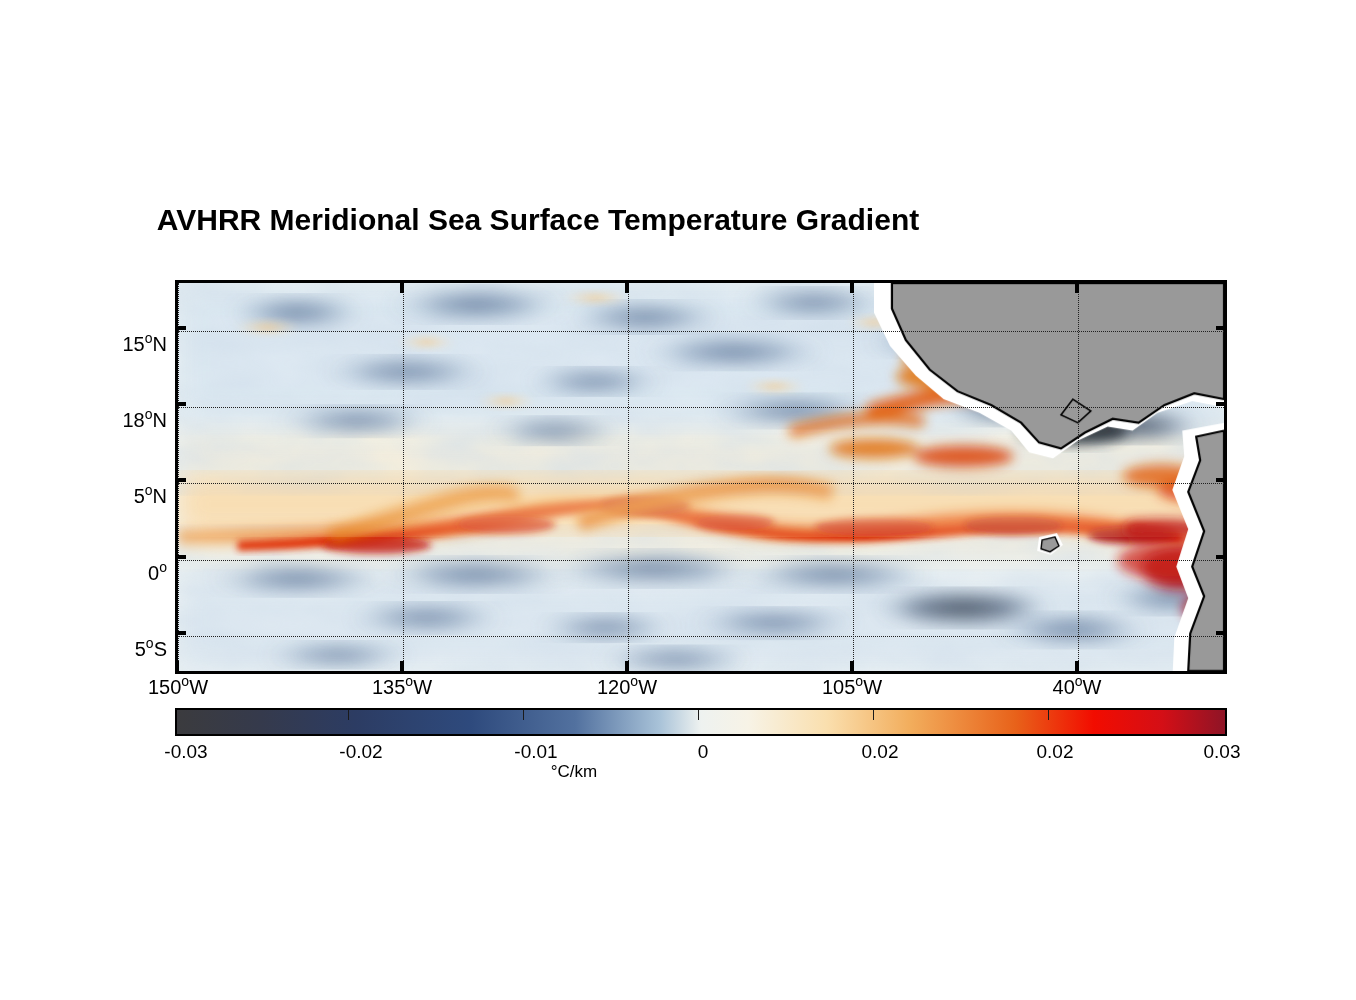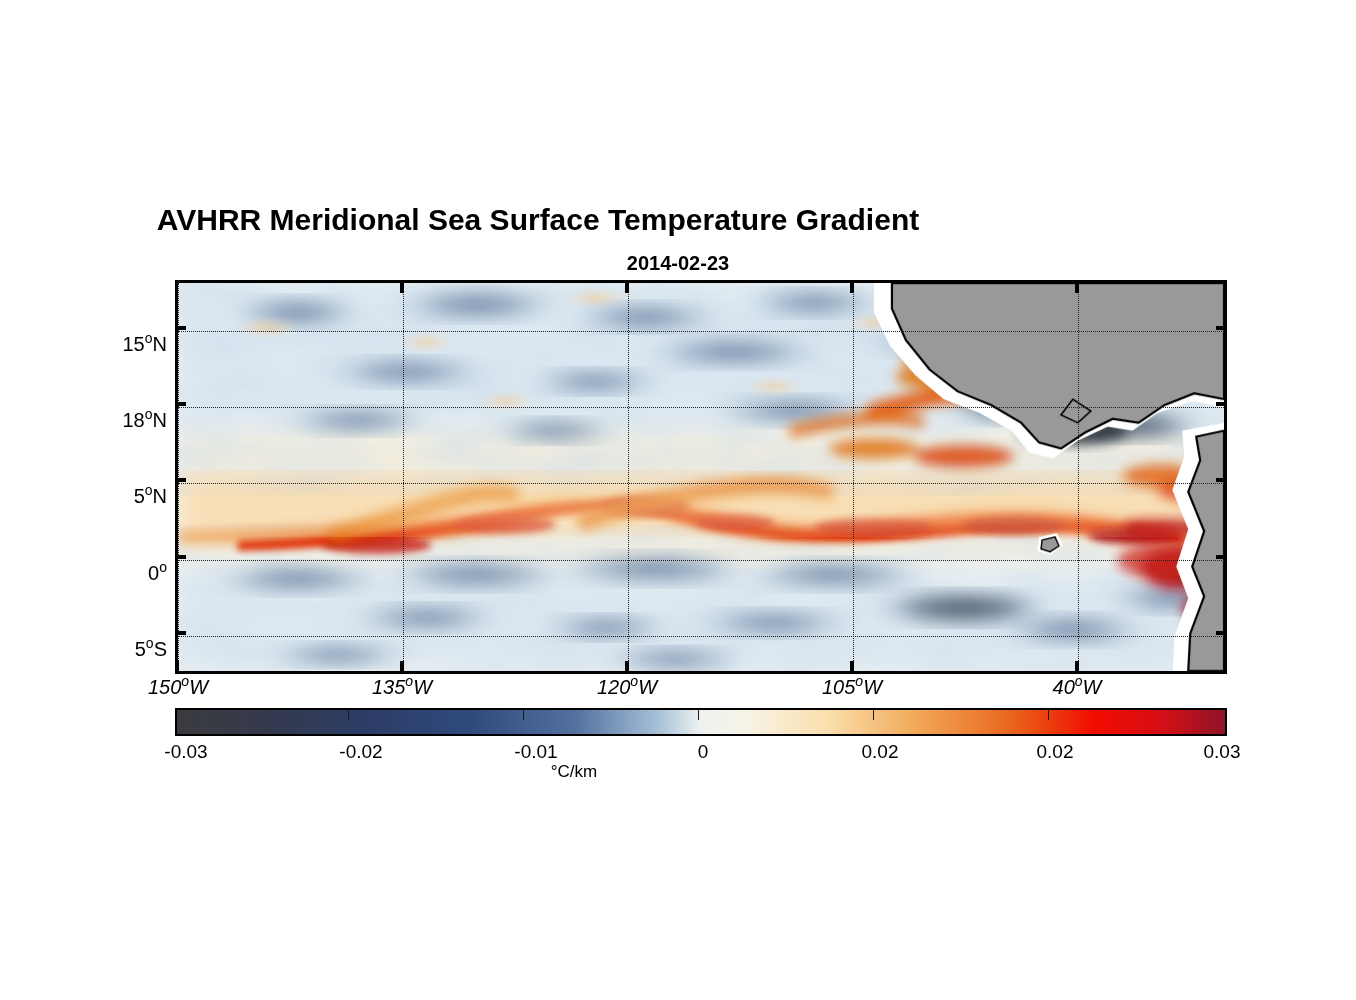--- a/index.html
+++ b/index.html
@@ -108,21 +108,20 @@
     transform: translateY(-50%);
     margin-top: 16px;
   }
   .xlabel {
     position: absolute;
     top: 676px;
     font-size: 20px;
     color: #000000;
     white-space: nowrap;
     transform: translateX(-50%);
-    font-style: italic;
   }
   .deg { font-size: 14px; vertical-align: super; line-height: 0; }
 
   
   #cbar {
     position: absolute;
     left: 175px; top: 708px;
     width: 1052px; height: 28px;
     border: 2px solid #000000;
     box-sizing: border-box;
@@ -153,21 +152,20 @@
     font-size: 17px;
     color: #000000;
   }
 </style>
 </head>
 <body>
 
 <div id="figure">
 
   <div id="title">AVHRR Meridional Sea Surface Temperature Gradient</div>
-  <div id="subtitle">2014-02-23</div>
 
   <div id="axes">
     <div id="fieldwrap">
       <svg id="field" viewBox="0 0 1052 394" preserveAspectRatio="none">
         <defs>
 
           <filter id="blob1" x="-20%" y="-20%" width="140%" height="140%">
             <feTurbulence type="fractalNoise" baseFrequency="0.012 0.030" numOctaves="4" seed="17" result="t"></feTurbulence>
             <feColorMatrix in="t" type="matrix" values="0 0 0 0 0.62  0 0 0 0 0.72  0 0 0 0 0.82  0 0 0 0 1" result="c"></feColorMatrix>
             <feComposite in="c" in2="t" operator="in"></feComposite>

